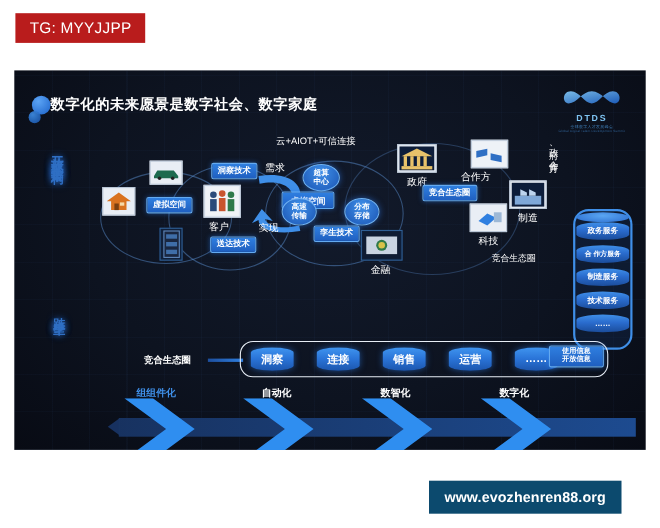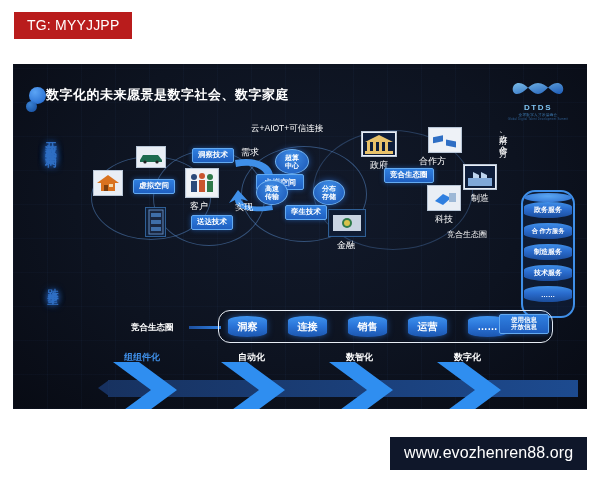--- a/index.html
+++ b/index.html
@@ -15,23 +15,23 @@
   .tg-badge {
     position: absolute; left: 14px; top: 12px;
     background: #b91c1c; color: #fff;
     font-size: 14px; padding: 6px 13px 7px 13px;
     letter-spacing: .2px; line-height: 1;
   }
 
   
   .url-badge {
     position: absolute; left: 390px; top: 437px;
-    background: #0f172a; color: #fff;
-    font-size: 16px; padding: 8px 14px 9px 14px;
-    line-height: 1; letter-spacing: .1px;
+    background: #0c4a6e; color: #fff;
+    font-size: 13px; padding: 8px 14px 9px 14px;
+    line-height: 1; letter-spacing: .1px; font-weight: bold;
   }
 
   
   .slide {
     position: absolute; left: 13px; top: 64px;
     width: 574px; height: 345px;
     background: radial-gradient(ellipse at 50% 40%, #121a2b 0%, #0d1320 55%, #080b14 100%);
     overflow: hidden;
   }
   .slide:before{

